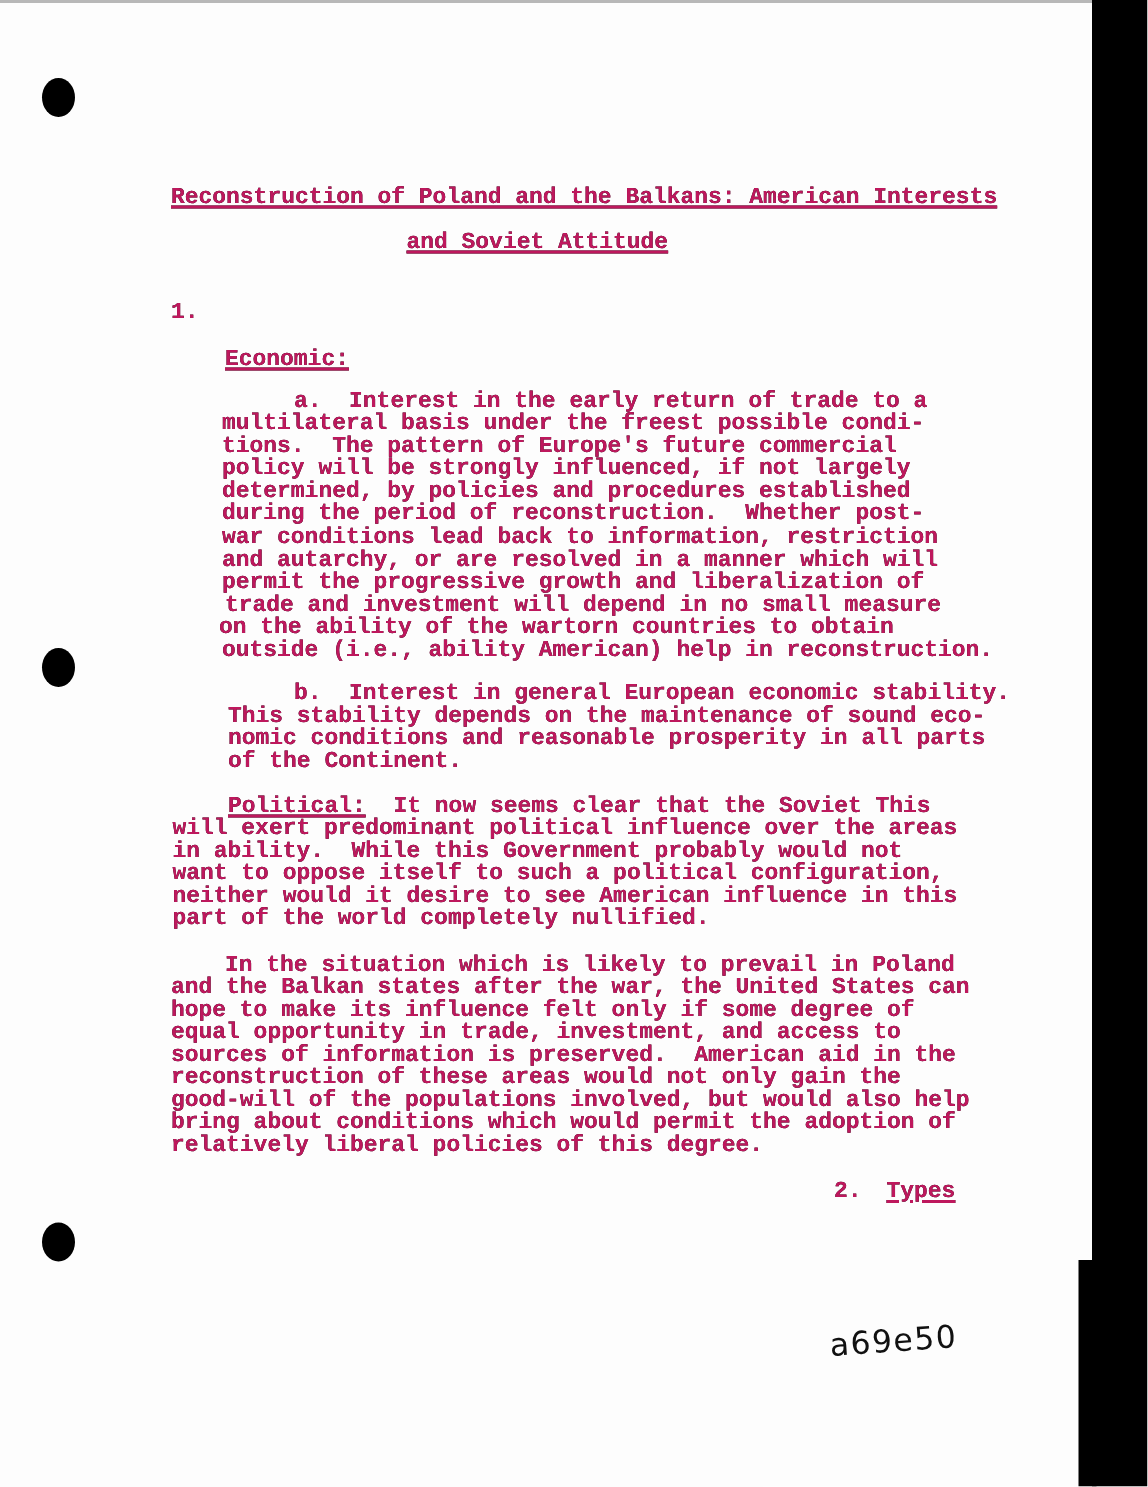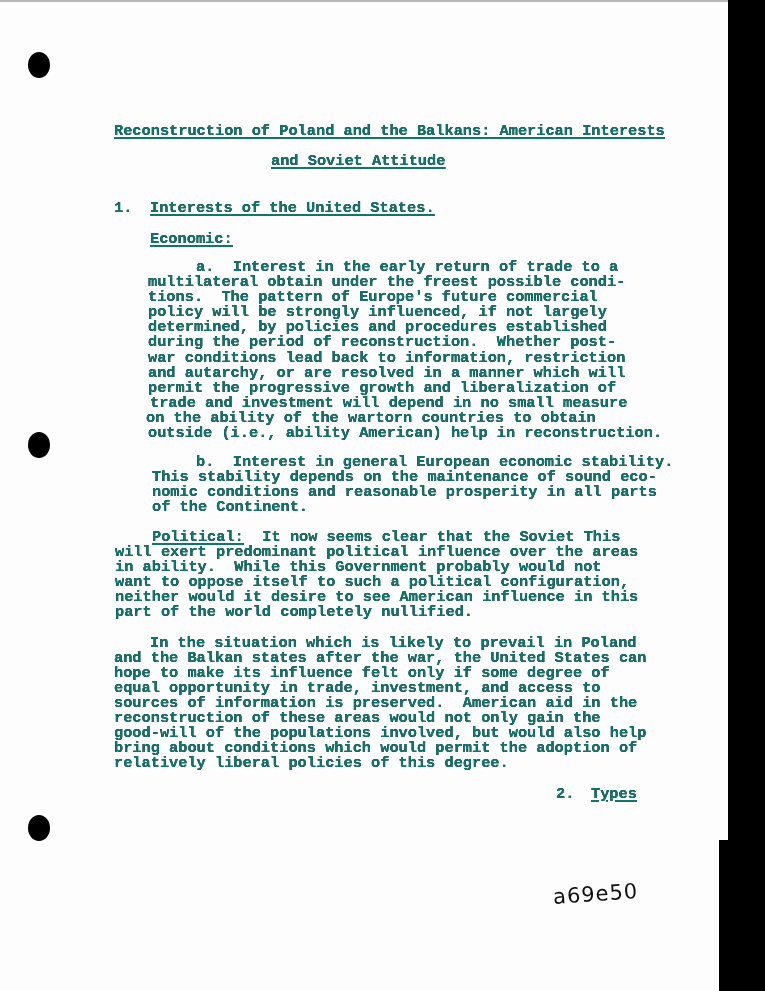--- a/index.html
+++ b/index.html
@@ -9,21 +9,21 @@
       font-family: "Liberation Mono", "DejaVu Sans Mono", monospace;
       color: #1a1a1a;
     }
     .page { position: absolute; left: 0; top: 0; width: 765px; height: 991px; background: #fdfdfd; }
     .edge-bar { position: absolute; left: 728px; top: 0; width: 37px; height: 991px; background: #000; }
     .edge-bar-lower { position: absolute; left: 719px; top: 840px; width: 12px; height: 151px; background: #000; }
     .top-shadow { position: absolute; left: 0; top: 0; width: 728px; height: 2px; background: #8a8a8a; opacity: .6; }
     .hole { position: absolute; width: 22px; height: 26px; border-radius: 50%; background: #000; }
     .line {
       position: absolute; white-space: pre; font-size: 15.3px; line-height: 15.2px;
-      font-weight: bold; letter-spacing: 0px; color: #0f766e;
+      font-weight: bold; letter-spacing: 0px; color: #be185d;
       text-shadow: 0 0 0.4px #000;
     }
     .u { text-decoration: underline; text-underline-offset: 2px; text-decoration-thickness: 1.5px; }
     .handwritten {
       position: absolute; left: 553px; top: 882px;
       font-family: "DejaVu Sans", sans-serif; font-size: 21px; color: #111;
       transform: rotate(-4deg); letter-spacing: 1px;
     }
   </style>
 </head>
@@ -35,27 +35,26 @@
   <div class="edge-bar-lower"></div>
 
   <div class="hole" style="left:28px;top:52px"></div>
   <div class="hole" style="left:28px;top:432px"></div>
   <div class="hole" style="left:28px;top:815px"></div>
 
   <div class="line u" style="left:114px;top:124px">Reconstruction of Poland and the Balkans: American Interests</div>
   <div class="line u" style="left:271px;top:154px">and Soviet Attitude</div>
 
   <div class="line" style="left:114px;top:201px">1.</div>
-  <div class="line u" style="left:150px;top:201px">Interests of the United States.</div>
 
   <div class="line u" style="left:150px;top:232px">Economic:</div>
 
   <div>
     <div class="line" style="left:196px;top:260px">a.  Interest in the early return of trade to a</div>
-    <div class="line" style="left:148px;top:275px">multilateral obtain under the freest possible condi-</div>
+    <div class="line" style="left:148px;top:275px">multilateral basis under the freest possible condi-</div>
     <div class="line" style="left:148px;top:290px">tions.  The pattern of Europe's future commercial</div>
     <div class="line" style="left:148px;top:305px">policy will be strongly influenced, if not largely</div>
     <div class="line" style="left:148px;top:320px">determined, by policies and procedures established</div>
     <div class="line" style="left:148px;top:335px">during the period of reconstruction.  Whether post-</div>
     <div class="line" style="left:148px;top:351px">war conditions lead back to information, restriction</div>
     <div class="line" style="left:148px;top:366px">and autarchy, or are resolved in a manner which will</div>
     <div class="line" style="left:148px;top:381px">permit the progressive growth and liberalization of</div>
     <div class="line" style="left:150px;top:396px">trade and investment will depend in no small measure</div>
     <div class="line" style="left:146px;top:411px">on the ability of the wartorn countries to obtain</div>
     <div class="line" style="left:148px;top:426px">outside (i.e., ability American) help in reconstruction.</div>

